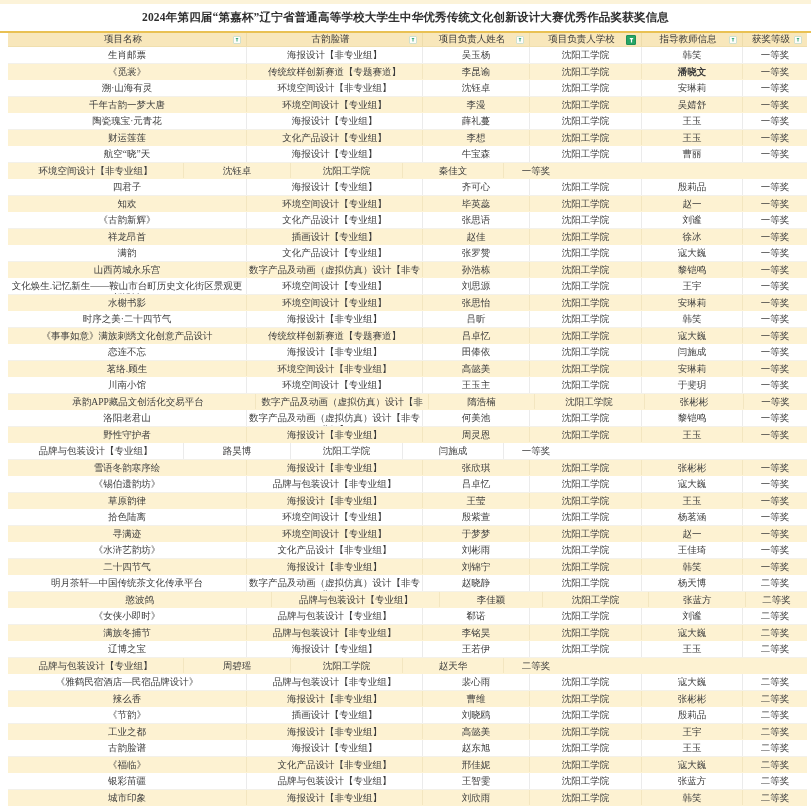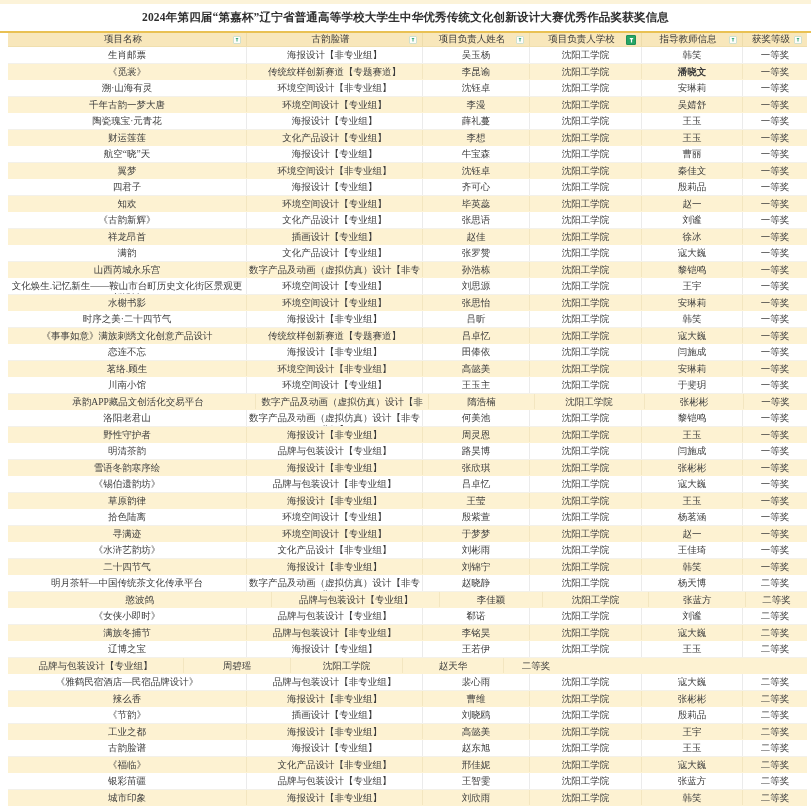--- a/index.html
+++ b/index.html
@@ -235,23 +235,20 @@
           <span class="ctext">沈阳工学院</span>
         </div>
         <div class="tcell" style="width: 101px;">
           <span class="ctext">曹丽</span>
         </div>
         <div class="tcell" style="width: 64px;">
           <span class="ctext">一等奖</span>
         </div>
       </div>
       <div class="trow alt">
-        <div class="tcell" style="width: 239px;">
-          <span class="ctext">翼梦</span>
-        </div>
         <div class="tcell" style="width: 176px;">
           <span class="ctext">环境空间设计【非专业组】</span>
         </div>
         <div class="tcell" style="width: 107px;">
           <span class="ctext">沈钰卓</span>
         </div>
         <div class="tcell" style="width: 112px;">
           <span class="ctext">沈阳工学院</span>
         </div>
         <div class="tcell" style="width: 101px;">
@@ -575,23 +572,20 @@
           <span class="ctext">沈阳工学院</span>
         </div>
         <div class="tcell" style="width: 101px;">
           <span class="ctext">王玉</span>
         </div>
         <div class="tcell" style="width: 64px;">
           <span class="ctext">一等奖</span>
         </div>
       </div>
       <div class="trow">
-        <div class="tcell" style="width: 239px;">
-          <span class="ctext">明清茶韵</span>
-        </div>
         <div class="tcell" style="width: 176px;">
           <span class="ctext">品牌与包装设计【专业组】</span>
         </div>
         <div class="tcell" style="width: 107px;">
           <span class="ctext">路昊博</span>
         </div>
         <div class="tcell" style="width: 112px;">
           <span class="ctext">沈阳工学院</span>
         </div>
         <div class="tcell" style="width: 101px;">

